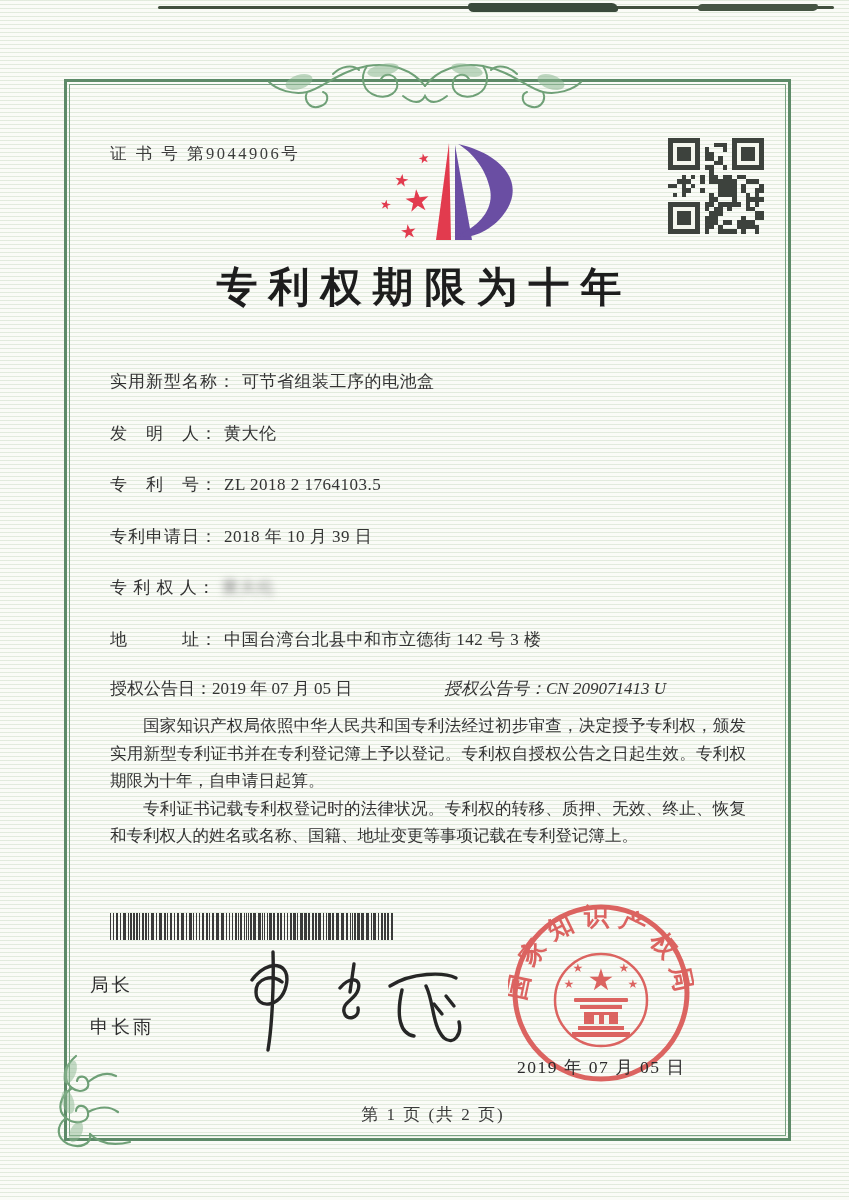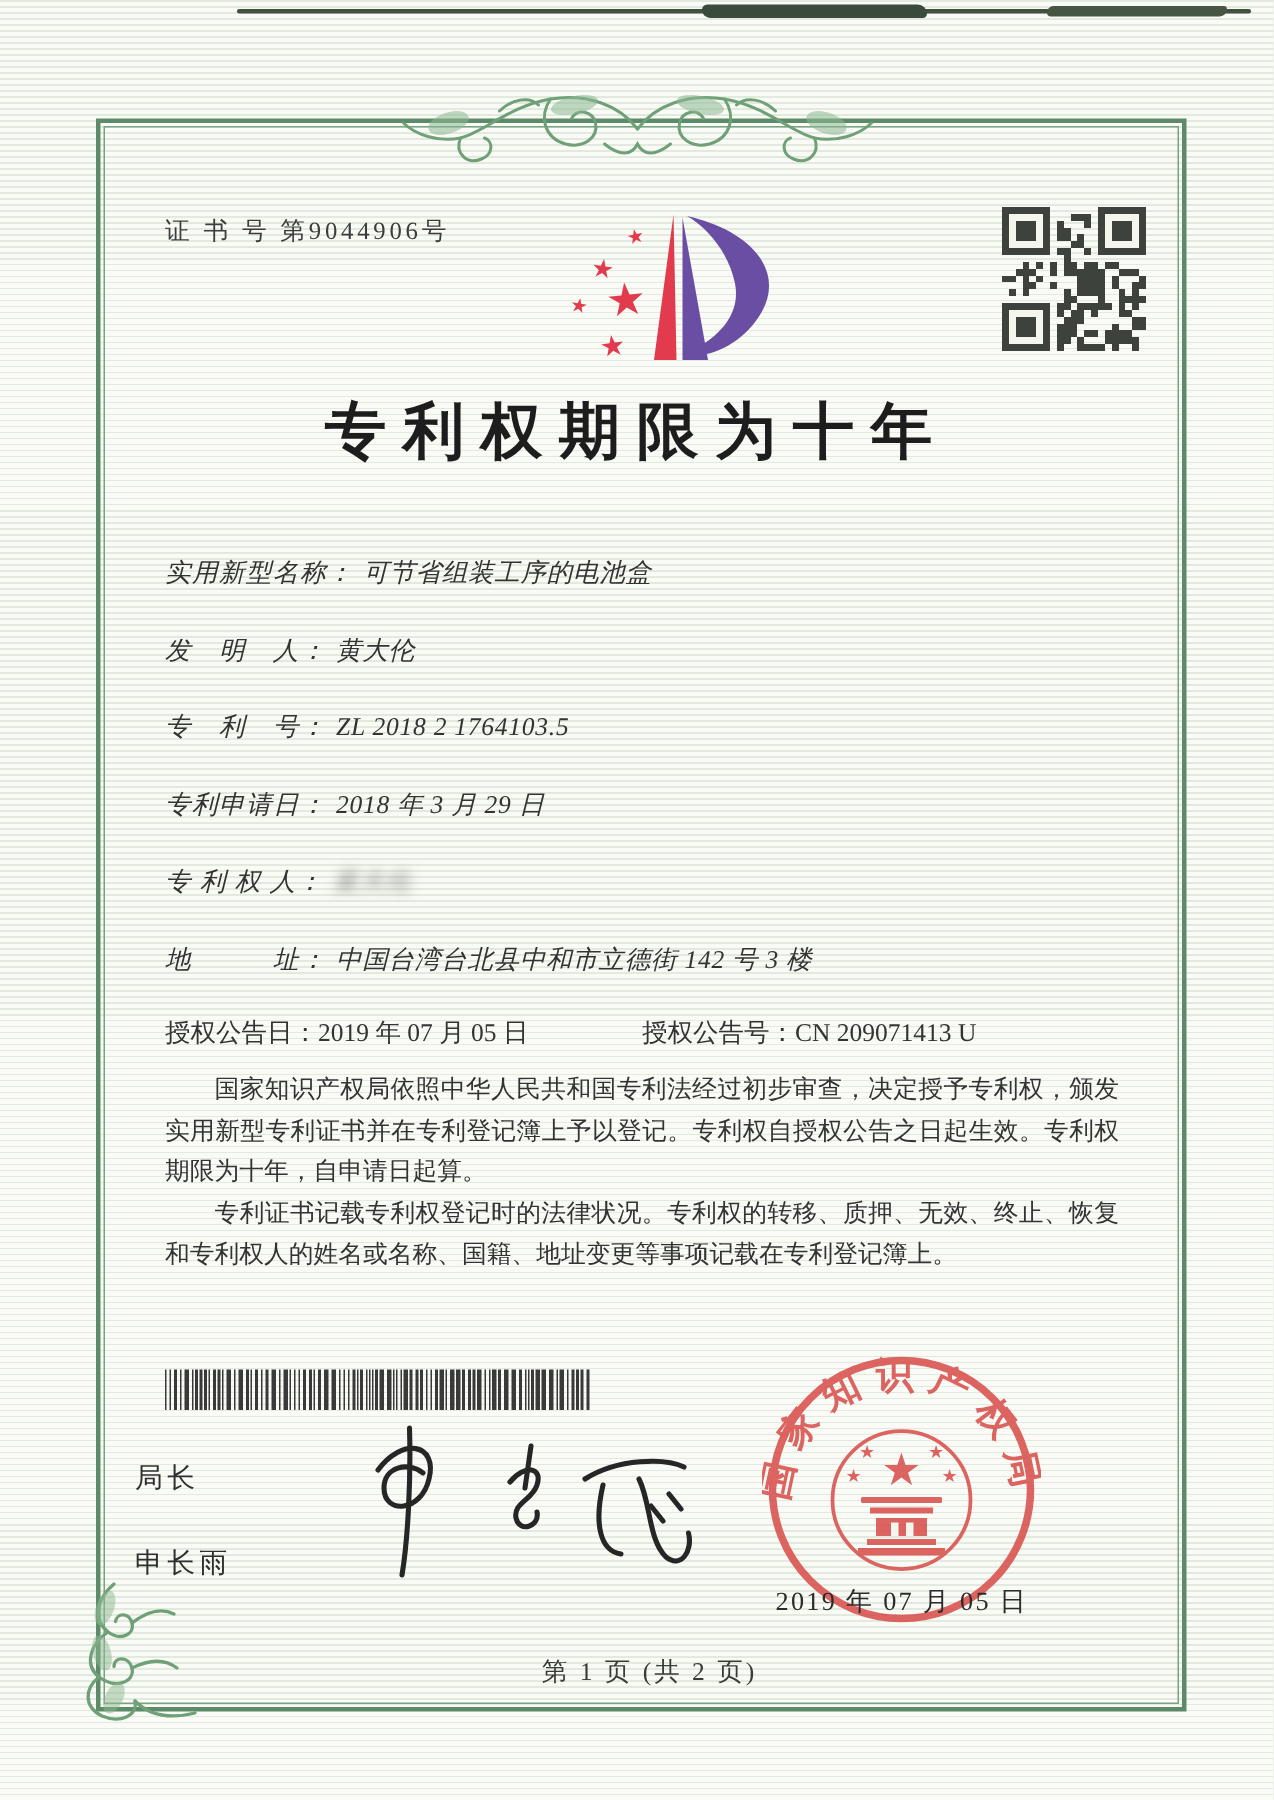--- a/index.html
+++ b/index.html
@@ -44,42 +44,42 @@
   .logo{position:absolute;left:352px;top:134px;width:176px;height:122px;}
   .logo .star{position:absolute;color:#e23b4e;line-height:1;font-family:"DejaVu Sans",sans-serif;}
 
   .qr{position:absolute;left:668px;top:138px;width:96px;height:96px;}
 
   .title{
     position:absolute;left:0;right:0;top:260px;text-align:center;
     font-size:41px;font-weight:700;letter-spacing:11px;color:#1d1d1d;
   }
 
-  .fields{position:absolute;left:110px;top:370px;width:640px;font-style:italic;}
+  .fields{position:absolute;left:110px;top:370px;width:640px;}
   .frow{height:20px;margin-bottom:31.5px;font-size:17px;color:#333;white-space:nowrap;}
   .frow .lab{letter-spacing:1px;}
   .frow .val{margin-left:6px;letter-spacing:.5px;}
   .redacted{filter:blur(3.5px);color:#8a8a8a;}
 
   .grant-row{position:absolute;left:110px;top:677px;width:640px;font-size:17px;color:#333;white-space:nowrap;}
-  .grant-row .pair2{position:absolute;left:318px;top:0;}
+  .grant-row .pair2{position:absolute;left:334px;top:0;font-style:italic;}
 
   .body-text{
     position:absolute;left:110px;top:712px;width:636px;
     font-size:16.5px;line-height:27.5px;color:#333;
     text-align:justify;
   }
   .body-text p{margin:0;text-indent:2em;}
 
   .barcode{position:absolute;left:110px;top:913px;width:290px;height:27px;display:flex;align-items:stretch;}
   .barcode .b{background:#3a3a3a;}
   .barcode .w{background:transparent;}
 
   .signoff{position:absolute;left:90px;top:972px;font-size:18.5px;color:#2f2f2f;letter-spacing:3px;}
-  .signoff div{margin-bottom:32px;}
+  .signoff div{margin-bottom:17px;}
   .signature{position:absolute;left:222px;top:946px;width:240px;height:110px;}
 
   .seal{position:absolute;left:508px;top:898px;width:186px;height:186px;opacity:.88;}
   .seal-date{
     position:absolute;left:517px;top:1055px;z-index:5;
     font-size:17.5px;letter-spacing:1.5px;color:#2b2b2b;
   }
 
   .page-num{position:absolute;left:17px;right:0;top:1103px;text-align:center;font-size:17px;letter-spacing:2px;color:#3a3a3a;}
   .back-note{position:absolute;left:0;right:0;top:1162px;text-align:center;font-size:15.5px;letter-spacing:3px;color:#3f3f3f;}
@@ -296,21 +296,21 @@
     <div class="frow">
       <span class="lab">实用新型名称：</span><span class="val">可节省组装工序的电池盒</span>
     </div>
     <div class="frow">
       <span class="lab">发　明　人：</span><span class="val">黄大伦</span>
     </div>
     <div class="frow">
       <span class="lab">专　利　号：</span><span class="val">ZL 2018 2 1764103.5</span>
     </div>
     <div class="frow">
-      <span class="lab">专利申请日：</span><span class="val">2018 年 3 月 29 日</span>
+      <span class="lab">专利申请日：</span><span class="val">2018 年 10 月 39 日</span>
     </div>
     <div class="frow">
       <span class="lab">专 利 权 人：</span><span class="val redacted">黄大伦</span>
     </div>
     <div class="frow">
       <span class="lab">地　　　址：</span><span class="val">中国台湾台北县中和市立德街 142 号 3 楼</span>
     </div>
   </div>
 
   <div class="grant-row">

